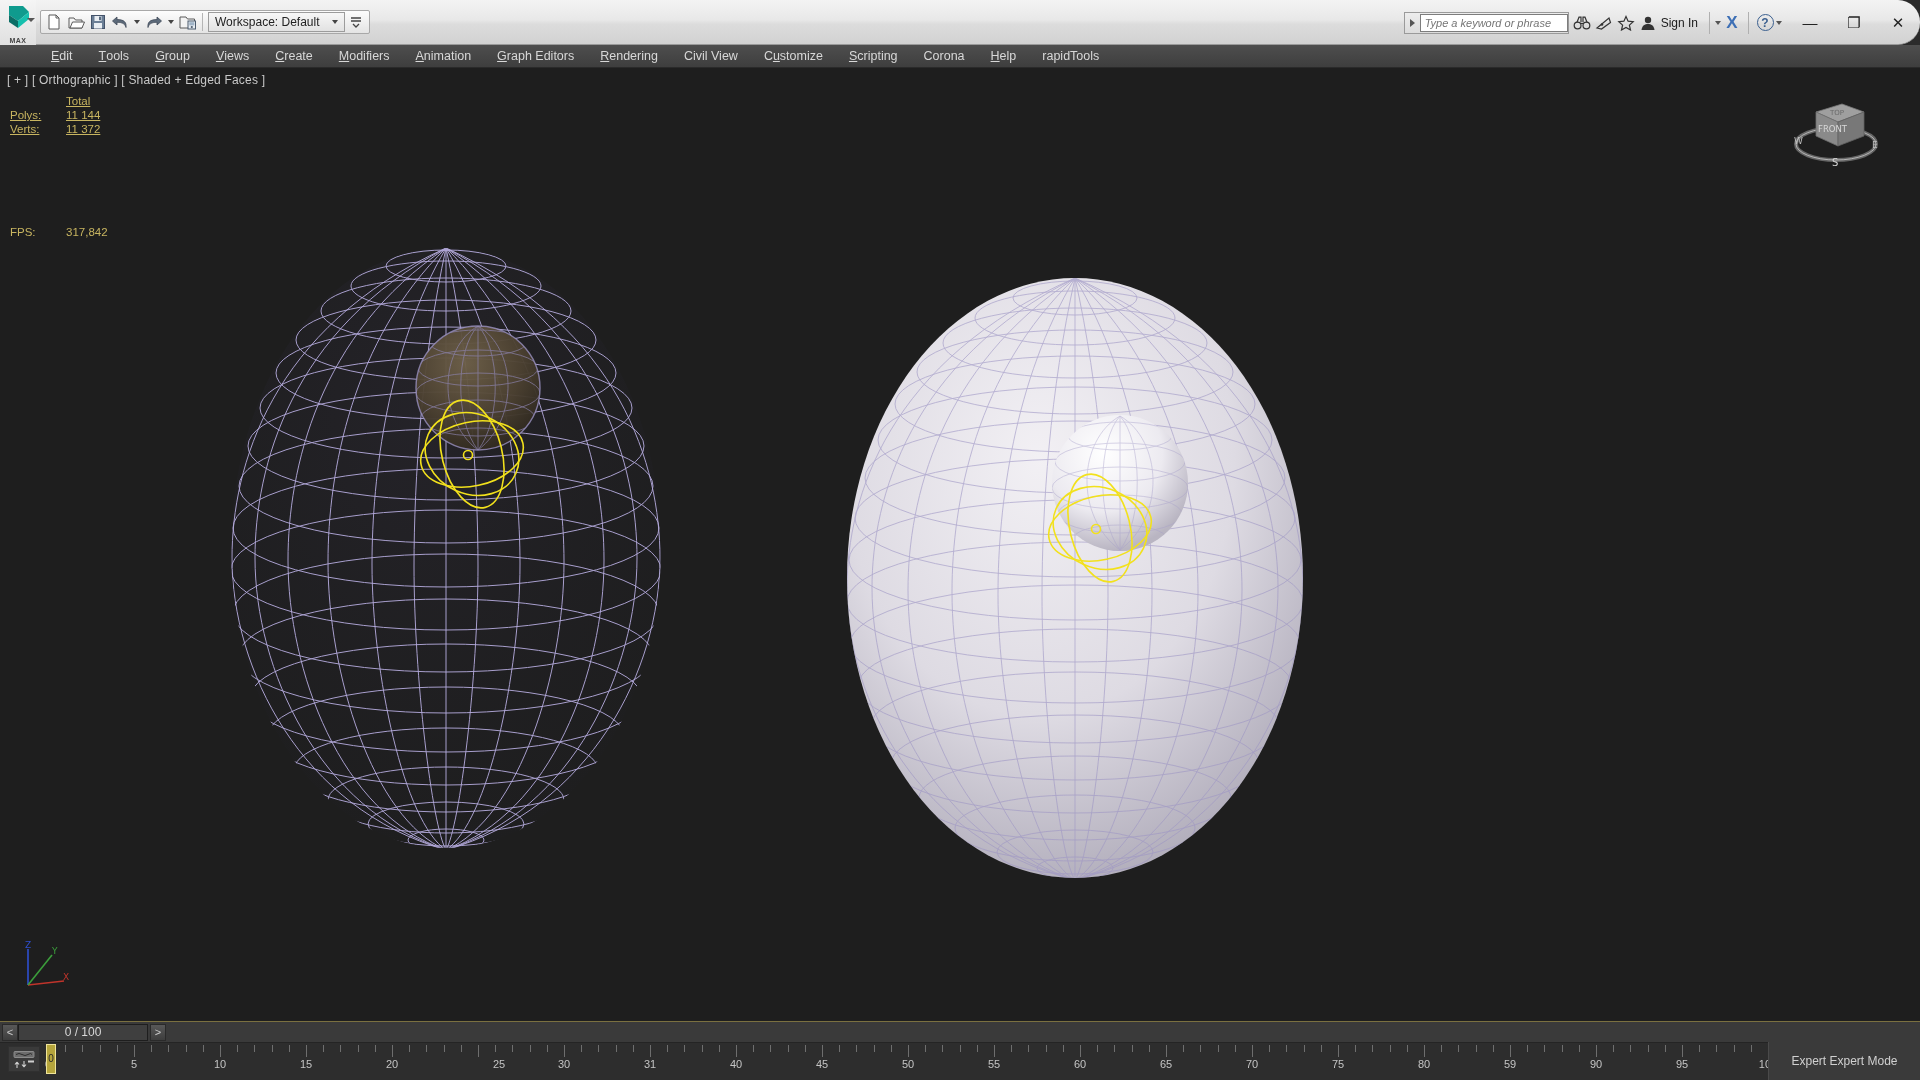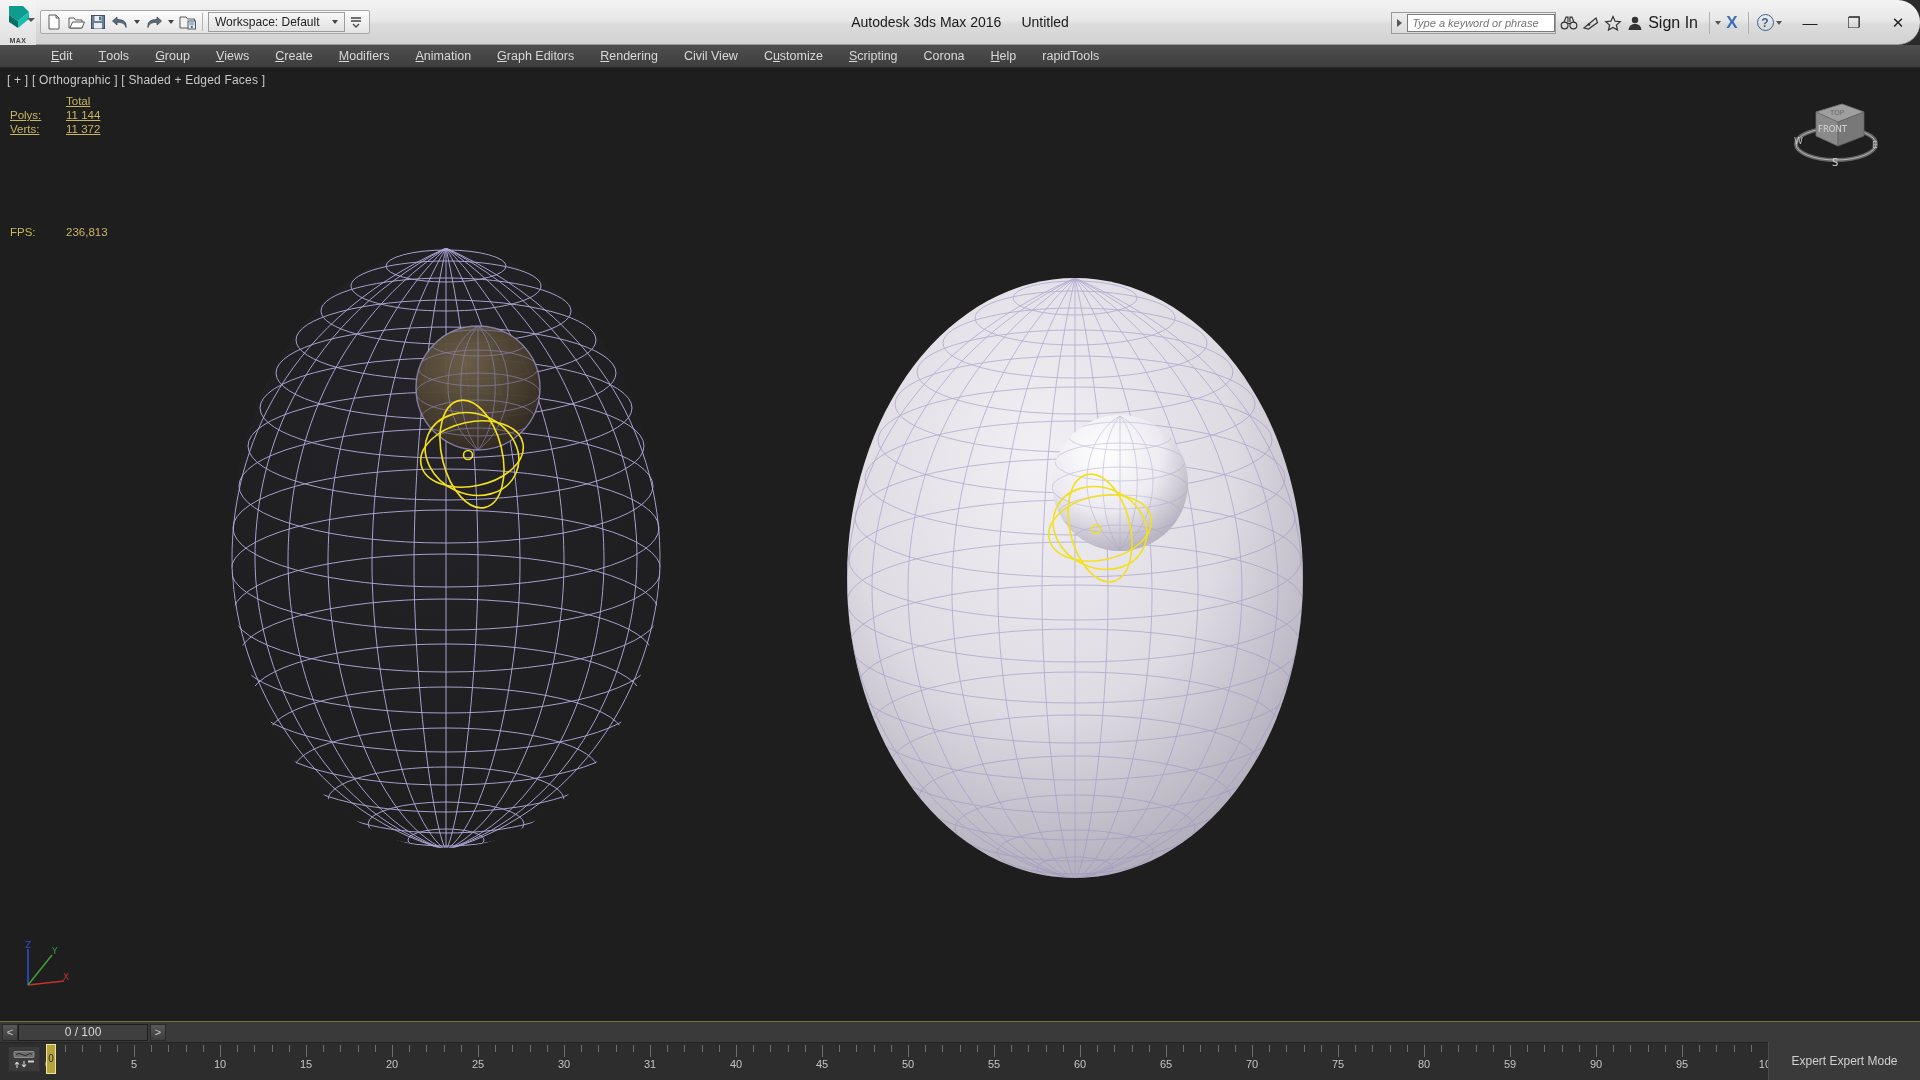--- a/index.html
+++ b/index.html
@@ -63,21 +63,21 @@
     margin-right: 2px;
   }
   .search-caret { width:0;height:0;border-top:4px solid transparent;border-bottom:4px solid transparent;
     border-left:5px solid #555; margin: 0 5px; }
   .search-input {
     width: 148px; height: 18px; border: 1px solid #7d7d7d; background: #fff;
     font-size: 11px; font-style: italic; color: #8c8c8c; padding: 0 4px;
     font-family: "Liberation Sans", sans-serif;
   }
   .tb-icon { width: 20px; height: 22px; display:flex;align-items:center;justify-content:center; margin: 0 1px; }
-  .signin { font-size: 16px; color: #1a1a1a; margin: 0 6px 0 2px; }
+  .signin { font-size: 12px; color: #1a1a1a; margin: 0 6px 0 2px; }
   .tb-sep { width: 1px; height: 22px; background: #b0b0b0; margin: 0 5px; }
   .tb-caret-sm { width:0;height:0;border-left:3px solid transparent;border-right:3px solid transparent;
     border-top:4px solid #555; }
   .xlogo { font-size: 17px; font-weight: bold; color: #3d6fb5; font-family: "Liberation Sans", sans-serif; }
   .helpcircle {
     width:17px;height:17px;border-radius:50%;border:1.6px solid #3a5f8f;
     display:flex;align-items:center;justify-content:center;font-size:12px;color:#3a5f8f;font-weight:bold;
   }
   .wincontrols { display: flex; align-items: center; height: 45px; margin-left: 6px; }
   .wc { width: 44px; height: 30px; display:flex;align-items:center;justify-content:center;
@@ -233,23 +233,20 @@
         <span class="ws-label">Workspace: Default</span>
         <span class="ws-caret"></span>
       </div>
       <div class="qat-btn">
         <svg width="14" height="14" viewBox="0 0 14 14">
             <path d="M2 3 h10 M2 6 h10 M4 9 l3 3 l3 -3" stroke="#444" stroke-width="1.3" fill="none"></path>
           </svg>
       </div>
     </div>
 
-    <div class="title-text">
-      <span>Autodesk 3ds Max 2016</span><span class="untitled">Untitled</span>
-    </div>
 
     <div class="tb-right">
       <div class="search-wrap">
         <span class="search-caret"></span>
         <input class="search-input" type="text" placeholder="Type a keyword or phrase" style="">
       </div>
       <div class="tb-icon">
         <svg width="18" height="16" viewBox="0 0 18 16">
             <circle cx="4.6" cy="10.5" r="3.4" fill="none" stroke="#333" stroke-width="1.2"></circle>
             <circle cx="13.4" cy="10.5" r="3.4" fill="none" stroke="#333" stroke-width="1.2"></circle>
@@ -328,21 +325,21 @@
             </tr>
         <tr>
               <td class="k">Verts:</td>
             <td class="v">11 372</td>
             </tr>
       </tbody>
         </table>
     </div>
 
     <div class="vp-fps">
-      <span class="k">FPS:</span><span class="v">236,813</span>
+      <span class="k">FPS:</span><span class="v">317,842</span>
     </div>
 
     <svg width="1920" height="953" style="position:absolute;top:0;left:0;">
       <defs>
         <radialGradient id="gEggR" cx="42%" cy="30%" r="78%">
           <stop offset="0%" stop-color="#f2f0f4"></stop>
           <stop offset="55%" stop-color="#dedbe3"></stop>
           <stop offset="100%" stop-color="#a9a5b4"></stop>
         </radialGradient>
         <radialGradient id="gSphR" cx="38%" cy="28%" r="72%">
@@ -641,21 +638,21 @@
         <div class="tick minor" style="left: 1651.2px;"></div>
         <div class="tick minor" style="left: 1668.4px;"></div>
         <div class="tick minor" style="left: 1685.6px;"></div>
         <div class="tick minor" style="left: 1702.8px;"></div>
         <div class="tick major" style="left: 1720px;"></div>
         <div class="ticklabel" style="left: 0px;">0</div>
         <div class="ticklabel" style="left: 86px;">5</div>
         <div class="ticklabel" style="left: 172px;">10</div>
         <div class="ticklabel" style="left: 258px;">15</div>
         <div class="ticklabel" style="left: 344px;">20</div>
-        <div class="ticklabel" style="left: 430px; text-align: right;">25</div>
+        <div class="ticklabel" style="left: 451px; text-align: right;">25</div>
         <div class="ticklabel" style="left: 516px;">30</div>
         <div class="ticklabel" style="left: 602px;">31</div>
         <div class="ticklabel" style="left: 688px;">40</div>
         <div class="ticklabel" style="left: 774px;">45</div>
         <div class="ticklabel" style="left: 860px;">50</div>
         <div class="ticklabel" style="left: 946px;">55</div>
         <div class="ticklabel" style="left: 1032px;">60</div>
         <div class="ticklabel" style="left: 1118px;">65</div>
         <div class="ticklabel" style="left: 1204px;">70</div>
         <div class="ticklabel" style="left: 1290px;">75</div>

